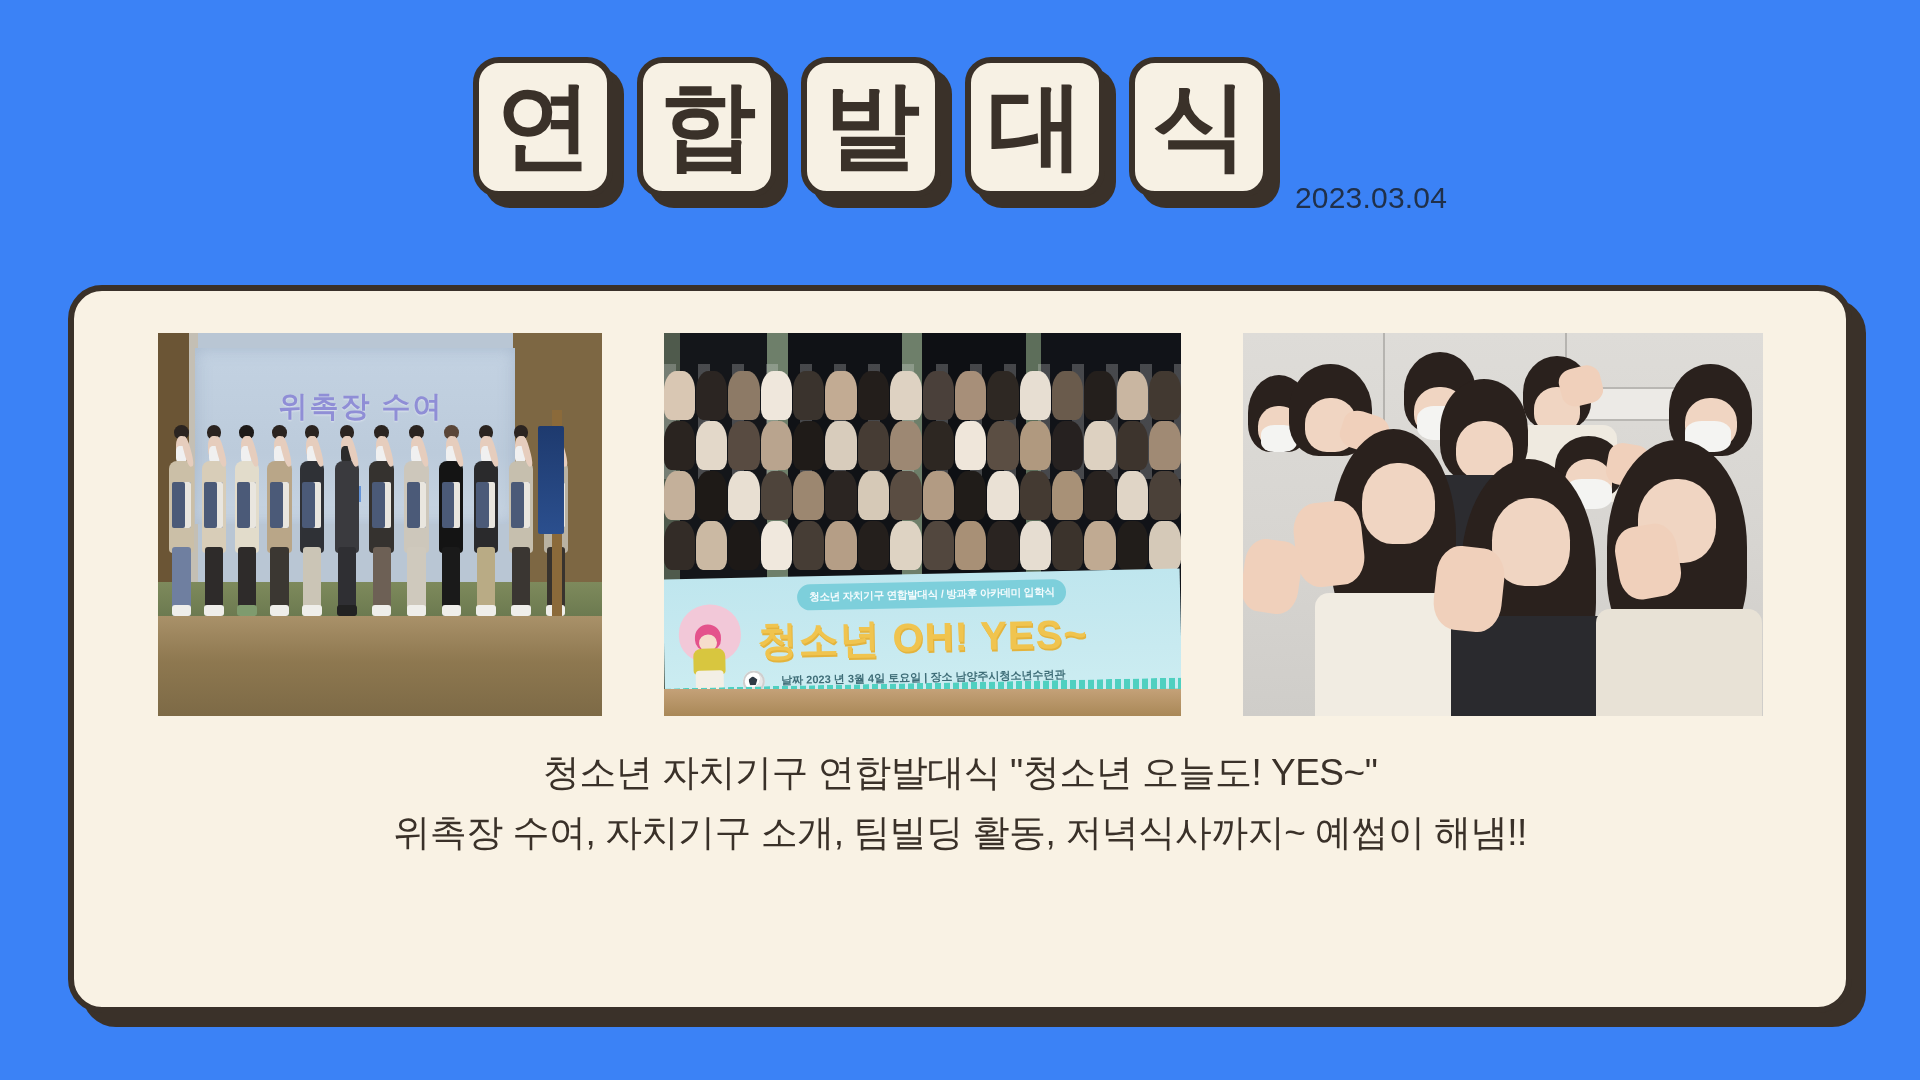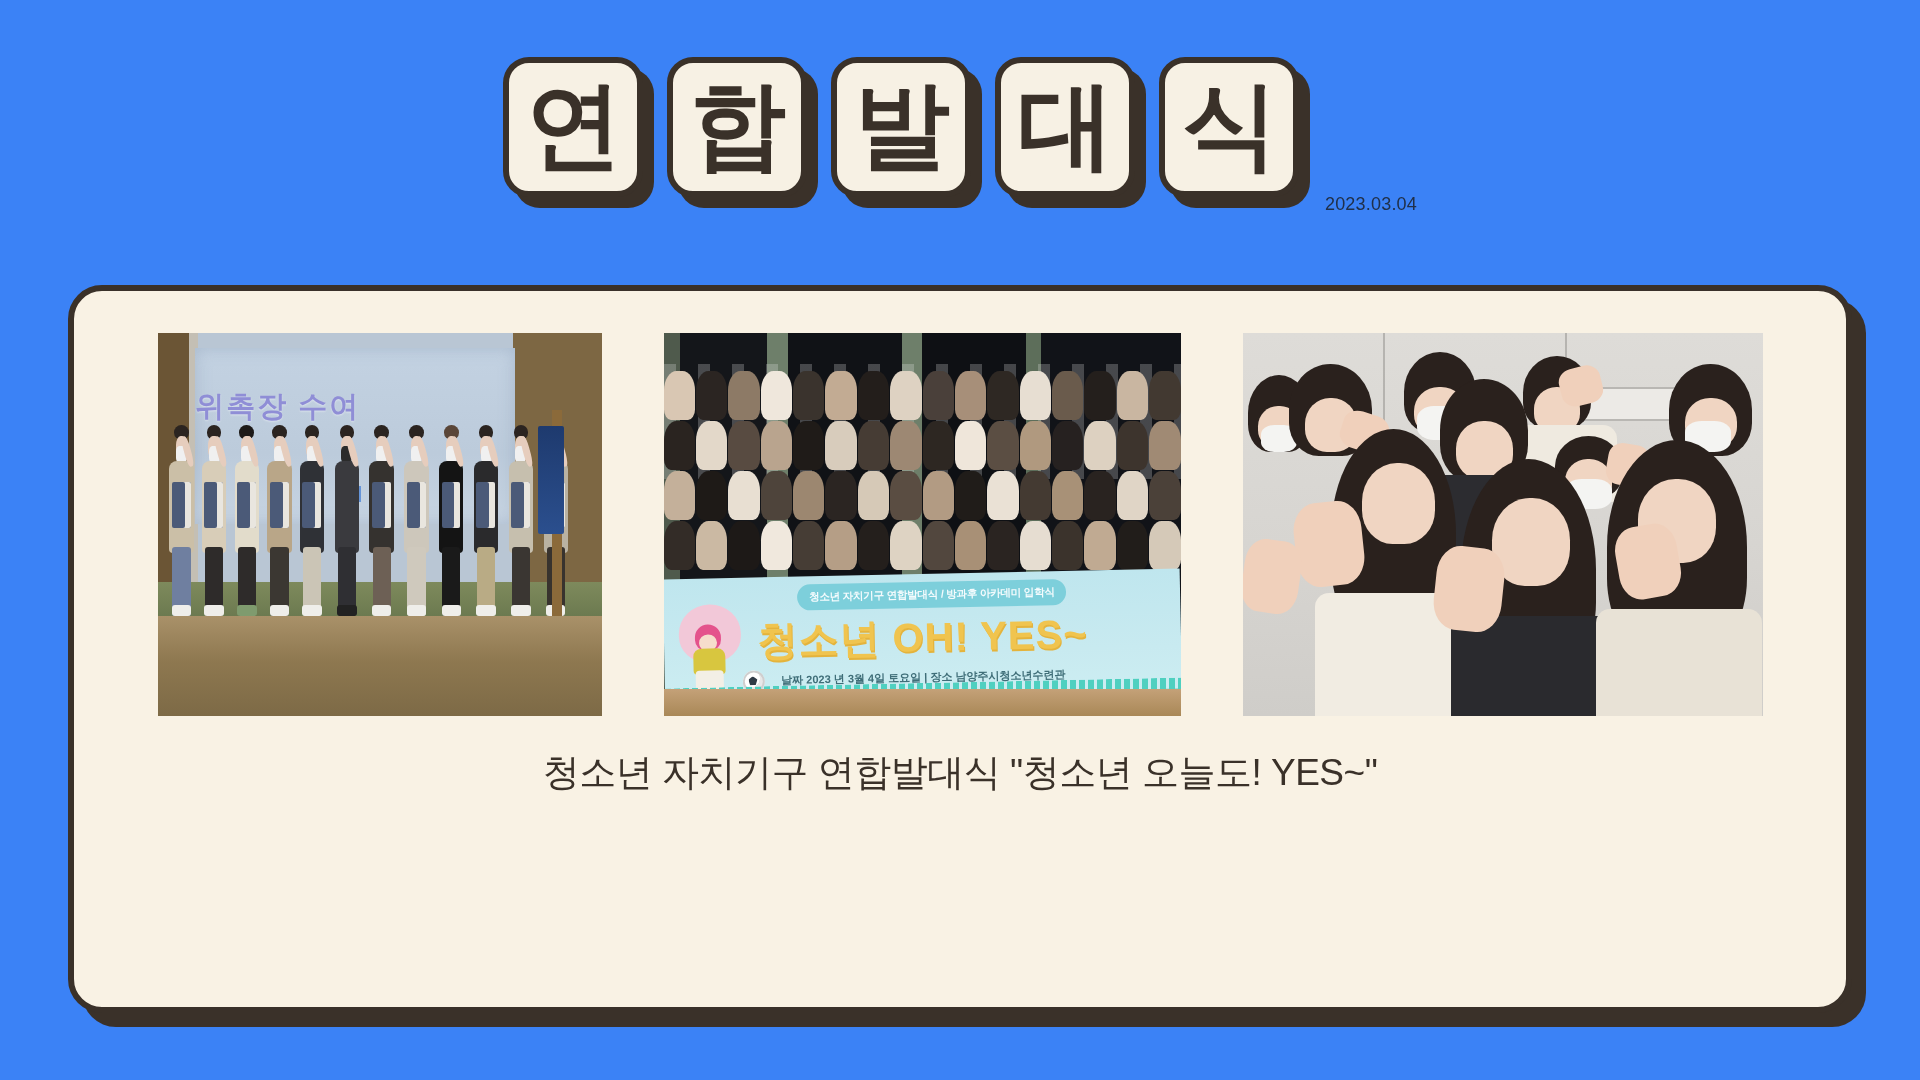--- a/index.html
+++ b/index.html
@@ -60,21 +60,21 @@
     font-weight: 700;
     line-height: 1;
     color: #3a3129;
     letter-spacing: -2px;
     transform: translateY(-2px);
   }
   .title-date {
     align-self: flex-end;
     margin-left: 26px;
     margin-bottom: 2px;
-    font-size: 18px;
+    font-size: 30px;
     font-weight: 500;
     color: #20304a;
     letter-spacing: 0.2px;
     white-space: nowrap;
   }
 
   
   .card {
     position: absolute;
     top: 285px;
@@ -121,21 +121,22 @@
   }
   .p1 .screen {
     position: absolute;
     left: 8.5%; top: 4%;
     width: 72%; height: 46%;
     background: linear-gradient(180deg,#c3d2e2 0%, #bccbdb 60%, #c7d4e2 100%);
     box-shadow: inset 0 0 16px rgba(120,140,165,.35);
   }
   .p1 .screen-text {
     position: absolute;
-    left: 0; right: 0; top: 22%;
+    left: 12px; right: 0; top: 22%;
+    text-align: center;
     font-size: 29px;
     font-weight: 700;
     color: #8f8ed6;
     letter-spacing: 2px;
     text-shadow: 0 1px 2px rgba(255,255,255,.45);
   }
   .p1 .screen-logo {
     position: absolute;
     left: 50%; top: 78%;
     transform: translateX(-50%);
@@ -741,16 +742,17 @@
         <div class="hair" style="left:70%; top:28%; width:27%; height:56%;"></div>
         <div class="f skin" style="left:76%; top:38%; width:15%; height:22%;"></div>
         <div class="torso" style="left:68%; top:72%; width:32%; height:28%; background:#e8e2d6;"></div>
         <div class="hand" style="left:72%; top:50%; width:12%; height:19%; transform:rotate(-10deg);"></div>
       </div>
 
     </div>
 
     <div class="captions">
       <div class="cap1">청소년 자치기구 연합발대식 "청소년 오늘도! YES~"</div>
+      <div class="cap2">위촉장 수여, 자치기구 소개, 팀빌딩 활동, 저녁식사까지~ 예썹이 해냄!!</div>
     </div>
 
   </div>
 </div>
 
 </body></html>

